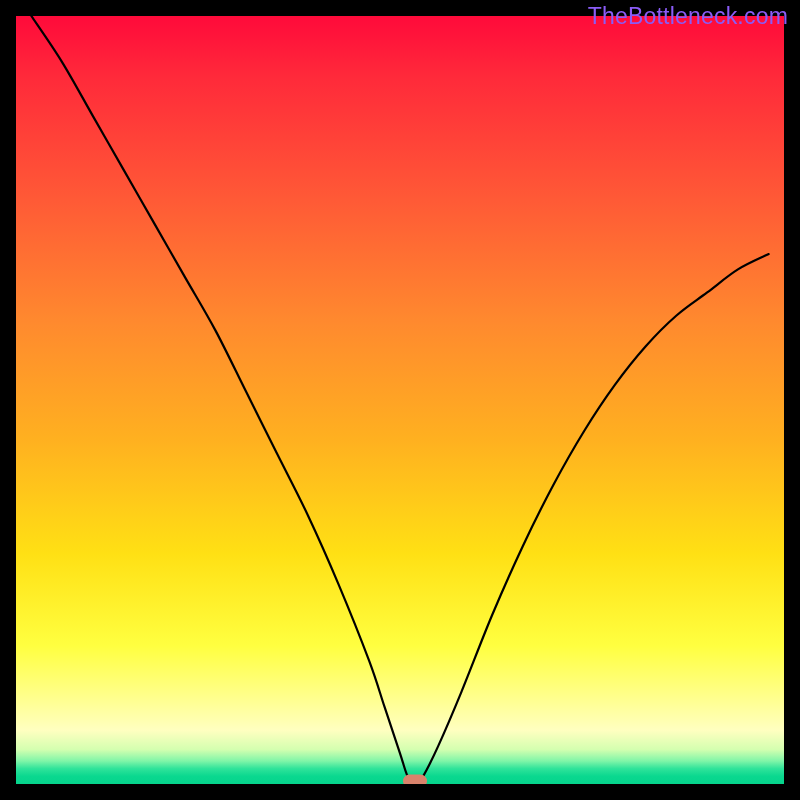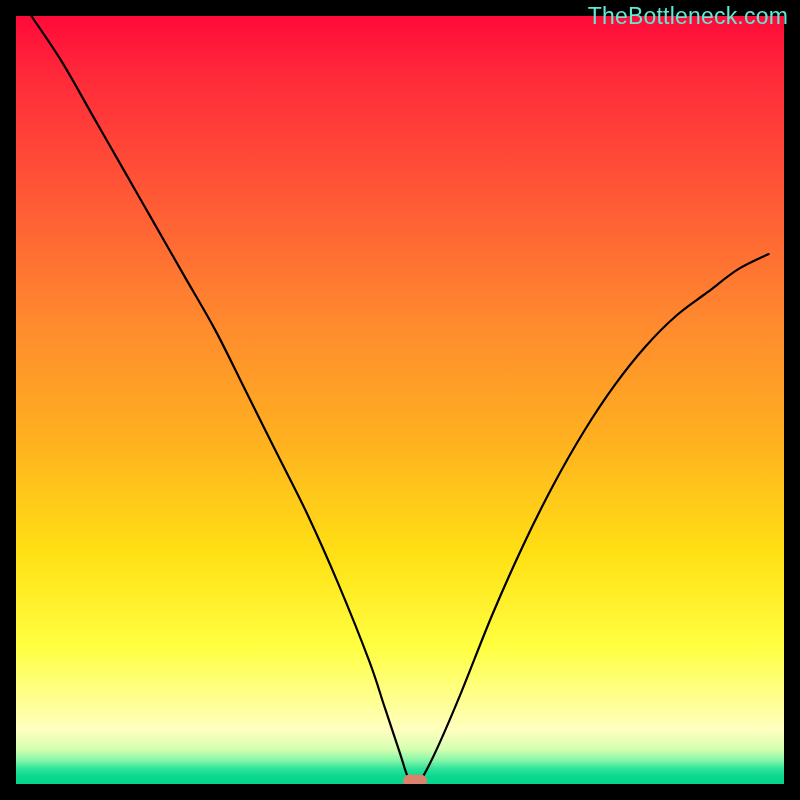--- a/index.html
+++ b/index.html
@@ -55,21 +55,21 @@
     width: 24px;
     height: 13px;
     border-radius: 7px;
     background: #d9836c;
     transform: translate(-50%, -50%);
   }
   .watermark {
     position: absolute;
     top: 3px;
     right: 12px;
-    color: #5eead4;
+    color: #8b5cf6;
     font-size: 23px;
     font-weight: 500;
     letter-spacing: 0.2px;
   }
 </style>
 </head>
 <body>
 
 <div class="stage">
   <div class="plot-area">

